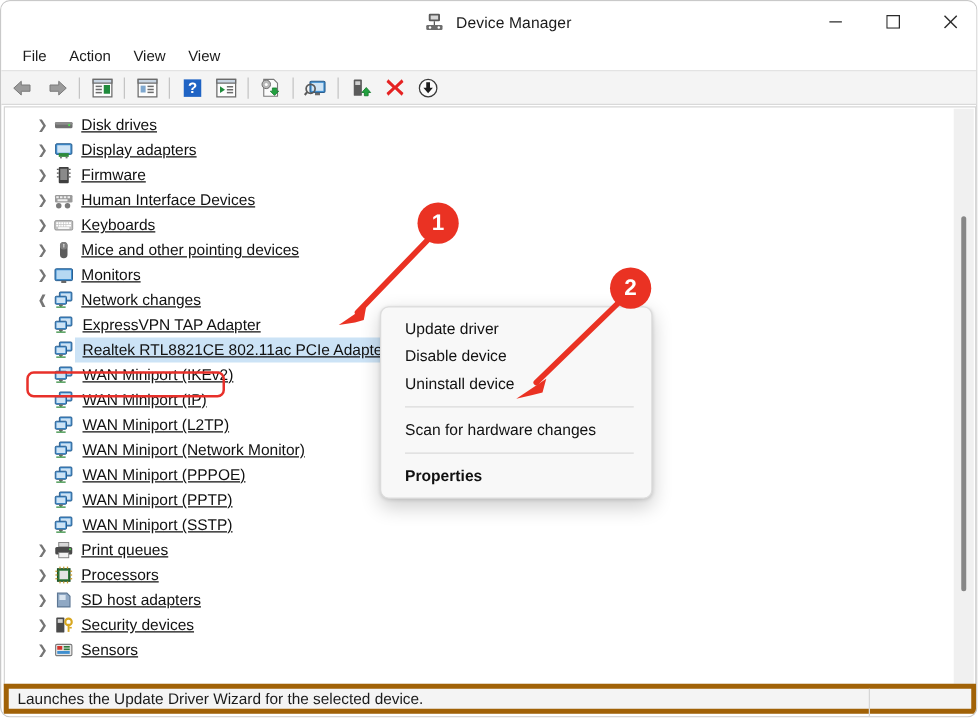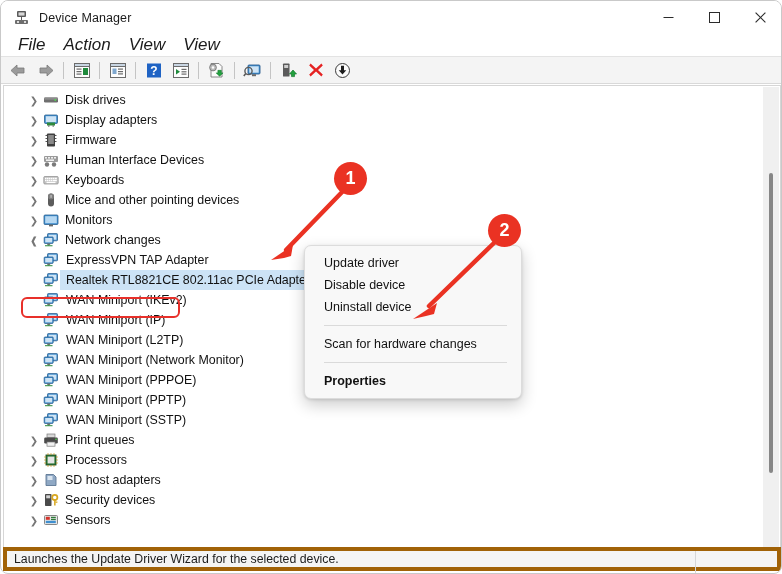--- a/index.html
+++ b/index.html
@@ -19,21 +19,21 @@
     border: 1px solid #c9c9c9;
     border-radius: 8px;
     overflow: hidden;
   }
 
   
   #titlebar {
     position: absolute; top: 0; left: 0;
     width: 782px; height: 33px;
     background: #ffffff;
-    display: flex; align-items: center;
+    display: flex; align-items: center; justify-content: center;
   }
   #title-icon {
     margin-left: 12px; width: 17px; height: 17px;
     display: flex; align-items: center; justify-content: center;
   }
   #title-text {
     margin-left: 9px;
     font-size: 12.5px; color: #1b1b1b;
     letter-spacing: .1px;
   }
@@ -49,24 +49,23 @@
 
   
   #menubar {
     position: absolute; top: 33px; left: 0;
     width: 782px; height: 22px;
     background: #ffffff;
     display: flex; align-items: center;
     padding-left: 8px;
   }
   .menu-item {
-    font-size: 17px; color: #1b1b1b;
+    font-size: 12px; color: #1b1b1b;
     padding: 2px 9px;
     border-radius: 3px;
-    font-style: italic;
   }
 
   
   #toolbar {
     position: absolute; top: 55px; left: 0;
     width: 782px; height: 28px;
     background: #f4f4f4;
     border-top: 1px solid #e3e3e3;
     border-bottom: 1px solid #d9d9d9;
     display: flex; align-items: center;
@@ -109,21 +108,21 @@
     color: #767676;
     font-size: 10px;
     flex: 0 0 16px;
   }
   .row .ico {
     width: 18px; height: 18px;
     display: flex; align-items: center; justify-content: center;
     flex: 0 0 18px;
     margin-right: 5px;
   }
-  .row .lbl { padding-right: 4px; }
+  .row .lbl { padding-right: 4px; text-decoration: underline; }
   .row.child { padding-left: 38px; }
   .row.child .ico { margin-right: 6px; }
   .row.selected .selbg {
     position: absolute; left: 56px; top: 0;
     height: 20px; width: 248px;
     background: #cce3f6;
     z-index: 0;
   }
   .row.selected .ico, .row.selected .lbl { position: relative; z-index: 1; }
   .row > .chev { margin-left: 22px; }

